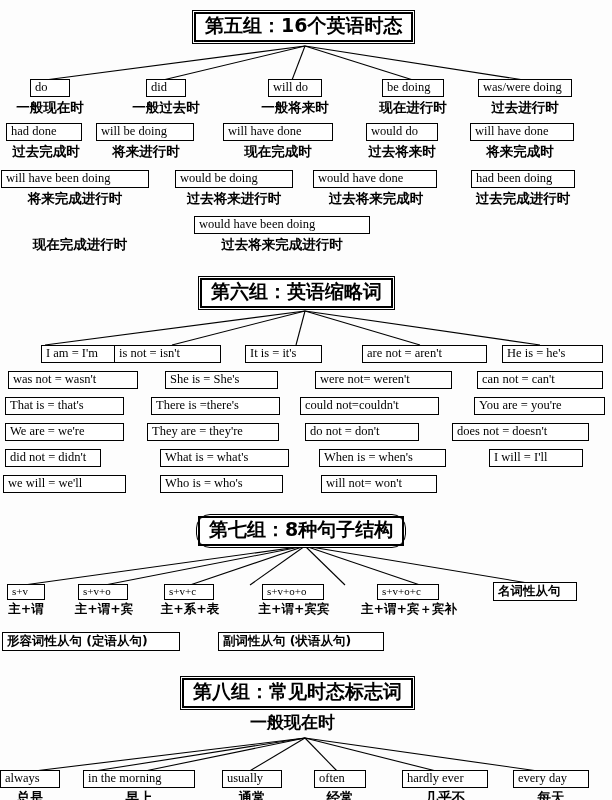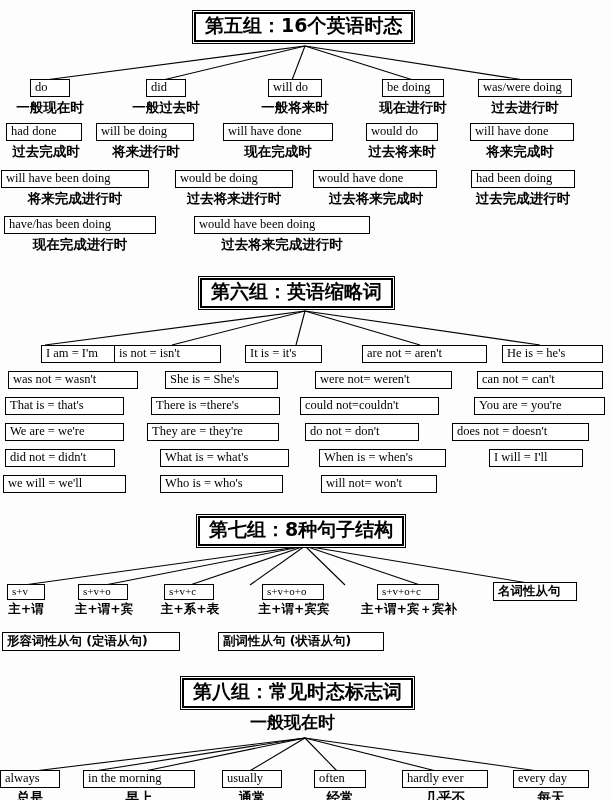--- a/index.html
+++ b/index.html
@@ -172,35 +172,34 @@
   <div class="box" style="left:1px;   top:170px; width:148px;">will have been doing</div>
   <div class="box" style="left:175px; top:170px; width:118px;">would be doing</div>
   <div class="box" style="left:313px; top:170px; width:124px;">would have done</div>
   <div class="box" style="left:471px; top:170px; width:104px;">had been doing</div>
 
   <div class="cnlabel" style="left:9px;   top:190px; width:132px;">将来完成进行时</div>
   <div class="cnlabel" style="left:168px; top:190px; width:132px;">过去将来进行时</div>
   <div class="cnlabel" style="left:310px; top:190px; width:132px;">过去将来完成时</div>
   <div class="cnlabel" style="left:457px; top:190px; width:132px;">过去完成进行时</div>
 
-  <div class="box" style="left:4px;   top:216px; width:152px;">have/has been doing</div>
   <div class="box" style="left:194px; top:216px; width:176px;">would have been doing</div>
 
   <div class="cnlabel" style="left:14px;  top:236px; width:132px;">现在完成进行时</div>
   <div class="cnlabel" style="left:194px; top:236px; width:176px;">过去将来完成进行时</div>
 
   <div class="section-title" style="left:198px; top:276px;">
     <div class="inner">第六组：英语缩略词</div>
   </div>
 
   <div class="box" style="left:5px;  top:345px; width:92px;margin-left:36px;">I am = I'm</div>
   <div class="box" style="left:8px;  top:371px; width:130px;">was not = wasn't</div>
   <div class="box" style="left:5px;  top:397px; width:119px;">That is = that's</div>
   <div class="box" style="left:5px;  top:423px; width:119px;">We are = we're</div>
-  <div class="box" style="left:5px;  top:449px; width:110px;">did not = didn't</div>
+  <div class="box" style="left:5px;  top:449px; width:96px;">did not = didn't</div>
   <div class="box" style="left:3px;  top:475px; width:123px;">we will  = we'll</div>
 
   <div class="box" style="left:114px; top:345px; width:107px;">is not  = isn't</div>
   <div class="box" style="left:165px; top:371px; width:113px;">She is  = She's</div>
   <div class="box" style="left:151px; top:397px; width:129px;">There is =there's</div>
   <div class="box" style="left:147px; top:423px; width:132px;">They are = they're</div>
   <div class="box" style="left:160px; top:449px; width:129px;">What is = what's</div>
   <div class="box" style="left:160px; top:475px; width:123px;">Who is = who's</div>
 
   <div class="box" style="left:245px; top:345px; width:77px;">It is = it's</div>
@@ -211,21 +210,21 @@
   <div class="box" style="left:321px; top:475px; width:116px;">will not= won't</div>
 
   <div class="box" style="left:362px; top:345px; width:125px;">are not = aren't</div>
   <div class="box" style="left:477px; top:371px; width:126px;">can not  = can't</div>
   <div class="box" style="left:474px; top:397px; width:131px;">You are = you're</div>
   <div class="box" style="left:452px; top:423px; width:137px;">does not = doesn't</div>
   <div class="box" style="left:489px; top:449px; width:94px;">I will  = I'll</div>
 
   <div class="box" style="left:502px; top:345px; width:101px;">He is = he's</div>
 
-  <div class="section-title" style="left:196px; top:514px;">
+  <div class="section-title" style="left:196px; top:514px;border-radius:14px;">
     <div class="inner">第七组：8种句子结构</div>
   </div>
 
   <div class="box small" style="left:7px;   top:584px; width:38px;">s+v</div>
   <div class="box small" style="left:78px;  top:584px; width:50px;">s+v+o</div>
   <div class="box small" style="left:164px; top:584px; width:50px;">s+v+c</div>
   <div class="box small" style="left:262px; top:584px; width:62px;">s+v+o+o</div>
   <div class="box small" style="left:377px; top:584px; width:62px;">s+v+o+c</div>
   <div class="box cn" style="left:493px; top:582px; width:84px;">名词性从句</div>
 

